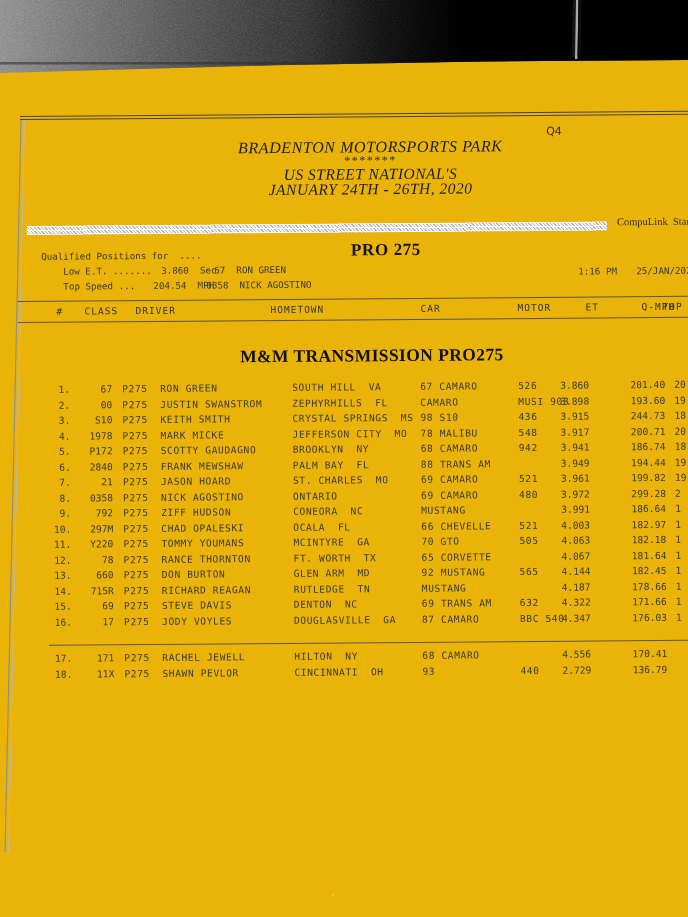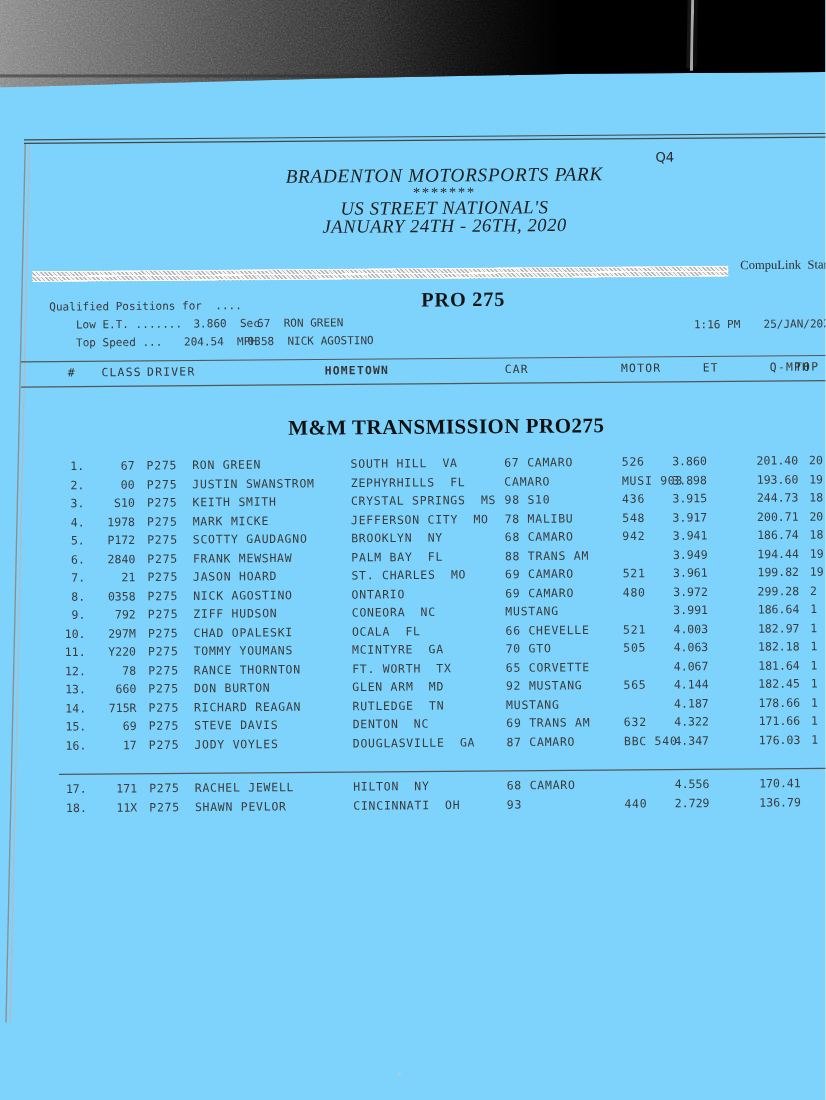--- a/index.html
+++ b/index.html
@@ -1,18 +1,18 @@
 <!DOCTYPE html>
 <html><head>
 <meta charset="utf-8">
 <style>
   html,body{margin:0;padding:0;}
   #screen{
     position:relative;width:688px;height:917px;overflow:hidden;
-    background:#7dd3fc;
+    background:#eab308;
     font-family:"DejaVu Sans Mono", monospace;
   }
   
   .scan-band{
     position:absolute;left:0;top:0;width:688px;height:76px;
     background:linear-gradient(100deg,#8a8a8a 0%,#6f6f6f 18%,#3d3d3d 42%,#0a0a0a 62%,#000 100%);
     clip-path:polygon(0 0,100% 0,100% 79%,70% 81%,40% 86%,15% 92%,0 96%);
   }
   .scan-band svg{position:absolute;left:0;top:0;width:688px;height:76px;}
   
@@ -39,21 +39,21 @@
       repeating-linear-gradient(45deg,#b8b8b8 0 1px,#f2f2f2 1px 2.5px);
   }
   .compulink{left:596px;top:101px;font-family:"Liberation Serif",serif;font-size:10.5px;color:#2f2f2f;}
   .pro-title{left:330px;top:123px;font-family:"Liberation Serif",serif;font-weight:bold;
     font-size:17px;letter-spacing:.6px;color:#161616;}
   .stat{font-size:9.2px;color:#3a3a3a;}
   .rule{position:absolute;height:1.4px;background:#555;}
   .rule1{left:-4px;top:181px;width:708px;}
   .rule2{left:-4px;top:202px;width:708px;}
   .colhead span{position:absolute;top:186px;font-size:9.5px;letter-spacing:1px;color:#353535;white-space:pre;}
-  .ch-0{left:35px;}  .ch-1{left:63px;}  .ch-2{left:101px;} .ch-3{left:249px;font-weight:bold;}
+  .ch-0{left:35px;}  .ch-1{left:63px;}  .ch-2{left:114px;} .ch-3{left:249px;}
   .ch-4{left:399px;} .ch-5{left:496px;} .ch-6{left:564px;} .ch-7{left:592px;margin-left:28px;} .ch-8{left:641px;}
   .sponsor{position:absolute;left:0;top:228px;width:700px;text-align:center;
     font-family:"Liberation Serif",serif;font-weight:bold;font-size:17.5px;
     letter-spacing:.4px;color:#111;}
   .row{position:absolute;left:0;width:700px;height:14px;font-size:9.6px;color:#3b3b3b;}
   .row span{position:absolute;top:0;white-space:pre;}
   .c-pos{left:0;width:48px;text-align:right;}
   .c-num{left:52px;width:38px;text-align:right;}
   .c-cls{left:100px;letter-spacing:.6px;}
   .c-drv{left:138px;letter-spacing:.6px;}

